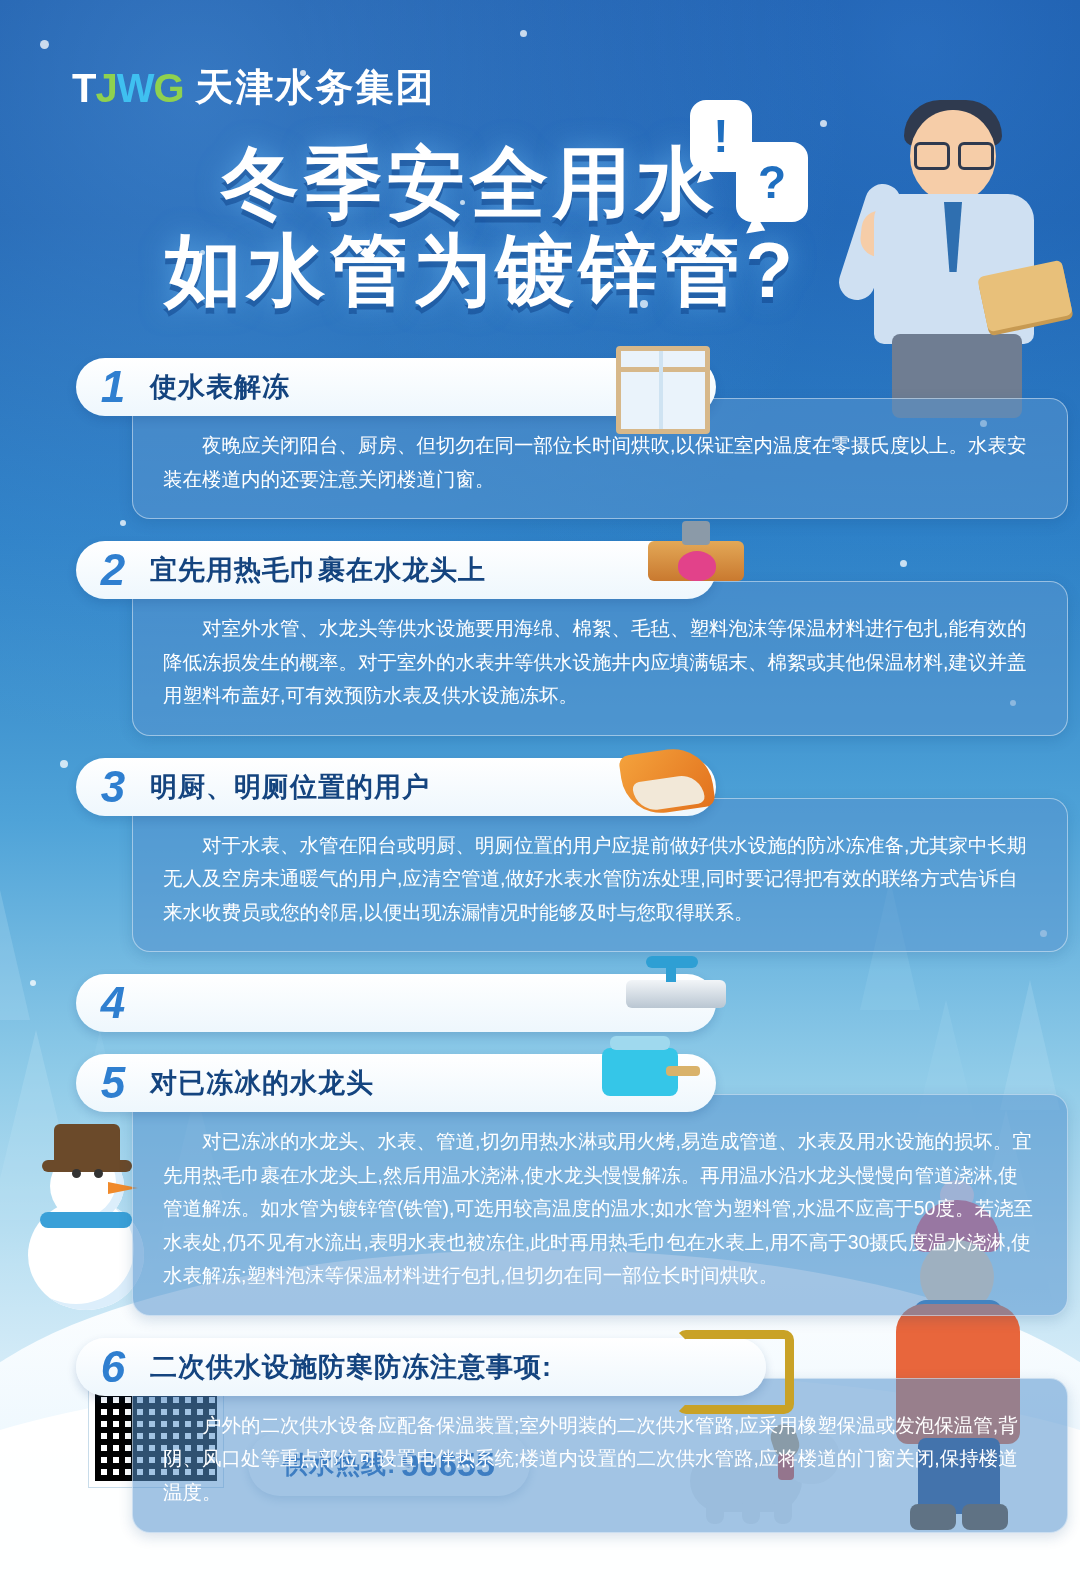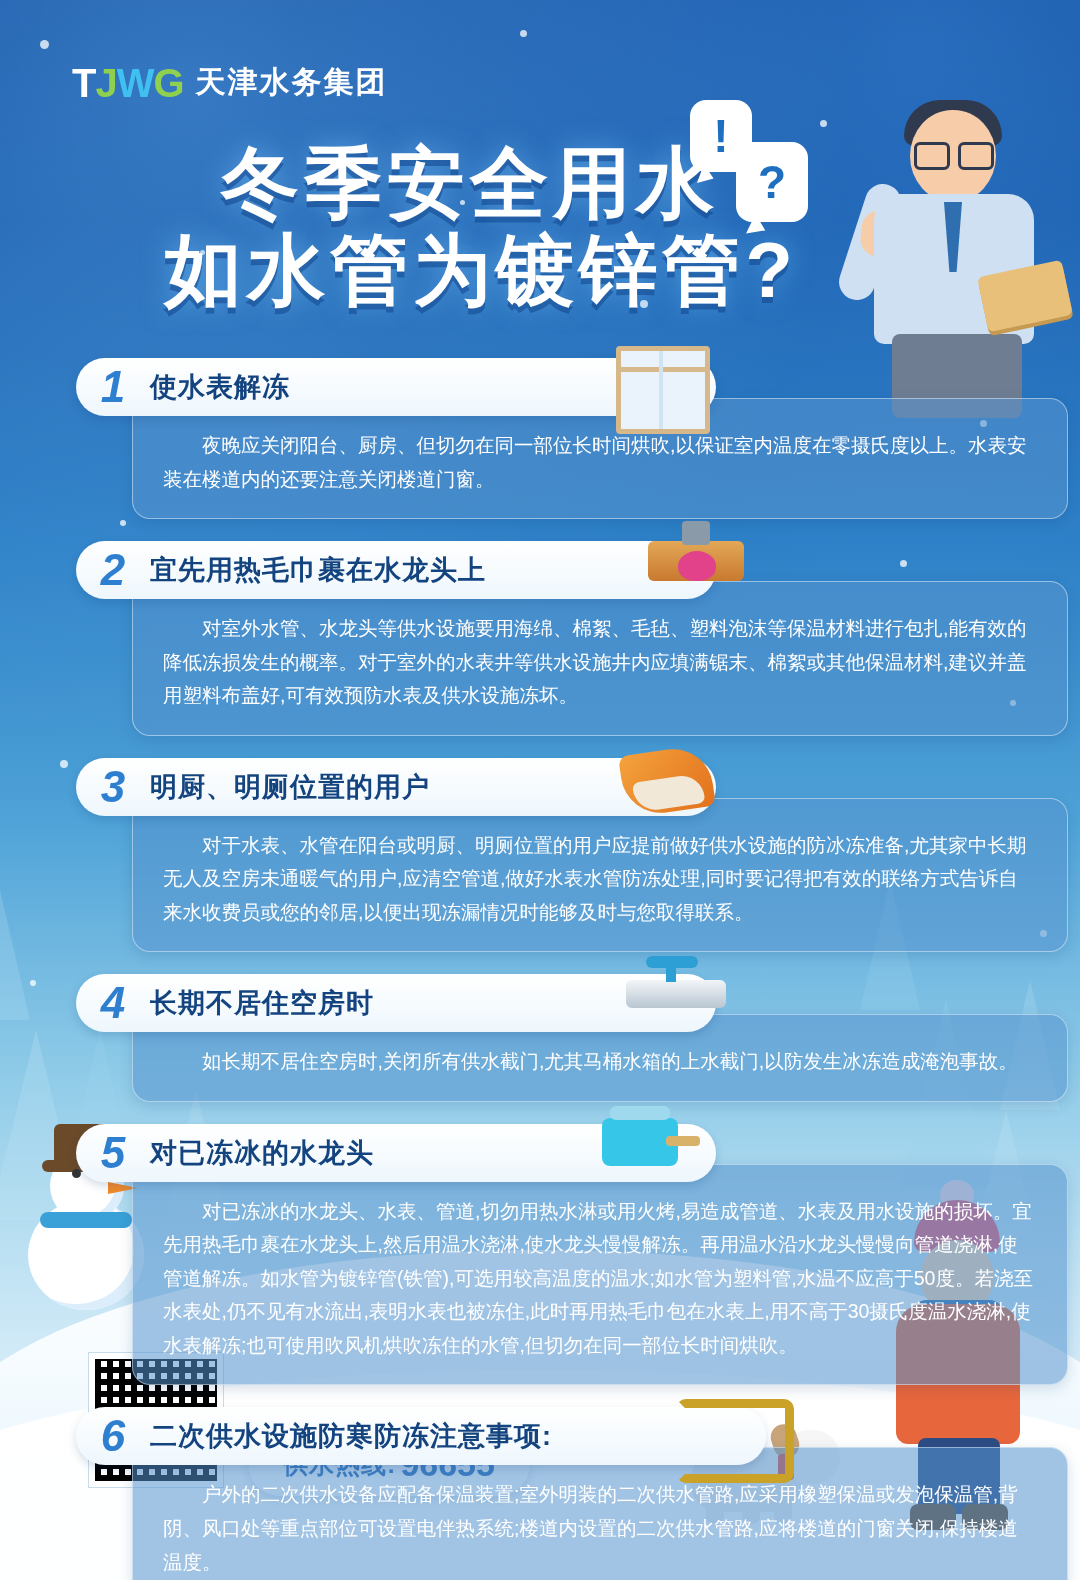--- a/index.html
+++ b/index.html
@@ -36,21 +36,21 @@
     border-radius:50% 50% 0 0 / 70% 70% 0 0;
     opacity:.95;
   }
   
   .logo{position:absolute;left:72px;top:62px;display:flex;align-items:center;gap:12px;}
   .logo-mark{font-size:40px;font-weight:bold;letter-spacing:-1px;line-height:1;}
   .logo-mark .t{color:#ffffff;}
   .logo-mark .j{color:#8fd14f;}
   .logo-mark .w{color:#3fc0f0;}
   .logo-mark .g{color:#8fd14f;}
-  .logo-text{color:#ffffff;font-size:30px;font-weight:bold;letter-spacing:2px;}
+  .logo-text{color:#ffffff;font-size:38px;font-weight:bold;letter-spacing:2px;}
   
   .headline{position:absolute;left:70px;top:140px;width:800px;}
   .headline .l1,.headline .l2{
     font-size:78px;font-weight:bold;color:#ffffff;line-height:1.12;letter-spacing:5px;
     text-shadow:0 6px 0 rgba(17,70,140,.55), 0 0 26px rgba(120,200,255,.55);
     text-align:center;
   }
   .headline .l2{margin-left:22px;}
   
   .bubble{position:absolute;background:#fff;border-radius:16px;}
@@ -261,37 +261,35 @@
       </div>
       <div class="icon-art" style="right:280px;">
           <div class="ic ic-cloth"></div>
         </div>
       <div class="body">对于水表、水管在阳台或明厨、明厕位置的用户应提前做好供水设施的防冰冻准备,尤其家中长期无人及空房未通暖气的用户,应清空管道,做好水表水管防冻处理,同时要记得把有效的联络方式告诉自来水收费员或您的邻居,以便出现冻漏情况时能够及时与您取得联系。</div>
     </div>
 
     <div class="item">
       <div class="item-head">
         <div class="num">4</div>
-        <div class="head-title">长期不居住空房时</div>
       </div>
       <div class="icon-art" style="right:270px;">
           <div class="ic ic-valve"></div>
         </div>
-      <div class="body">如长期不居住空房时,关闭所有供水截门,尤其马桶水箱的上水截门,以防发生冰冻造成淹泡事故。</div>
     </div>
 
     <div class="item">
       <div class="item-head">
         <div class="num">5</div>
         <div class="head-title">对已冻冰的水龙头</div>
       </div>
       <div class="icon-art" style="right:300px;">
           <div class="ic ic-tap"></div>
         </div>
-      <div class="body">对已冻冰的水龙头、水表、管道,切勿用热水淋或用火烤,易造成管道、水表及用水设施的损坏。宜先用热毛巾裹在水龙头上,然后用温水浇淋,使水龙头慢慢解冻。再用温水沿水龙头慢慢向管道浇淋,使管道解冻。如水管为镀锌管(铁管),可选用较高温度的温水;如水管为塑料管,水温不应高于50度。若浇至水表处,仍不见有水流出,表明水表也被冻住,此时再用热毛巾包在水表上,用不高于30摄氏度温水浇淋,使水表解冻;也可使用吹风机烘吹冻住的水管,但切勿在同一部位长时间烘吹。</div>
+      <div class="body">对已冻冰的水龙头、水表、管道,切勿用热水淋或用火烤,易造成管道、水表及用水设施的损坏。宜先用热毛巾裹在水龙头上,然后用温水浇淋,使水龙头慢慢解冻。再用温水沿水龙头慢慢向管道浇淋,使管道解冻。如水管为镀锌管(铁管),可选用较高温度的温水;如水管为塑料管,水温不应高于50度。若浇至水表处,仍不见有水流出,表明水表也被冻住,此时再用热毛巾包在水表上,用不高于30摄氏度温水浇淋,使水表解冻;塑料泡沫等保温材料进行包扎,但切勿在同一部位长时间烘吹。</div>
     </div>
 
     <div class="item">
       <div class="item-head" style="width:690px;">
         <div class="num">6</div>
         <div class="head-title">二次供水设施防寒防冻注意事项:</div>
       </div>
       <div class="icon-art" style="right:220px;">
           <div class="ic ic-pipe"></div>
         </div>

